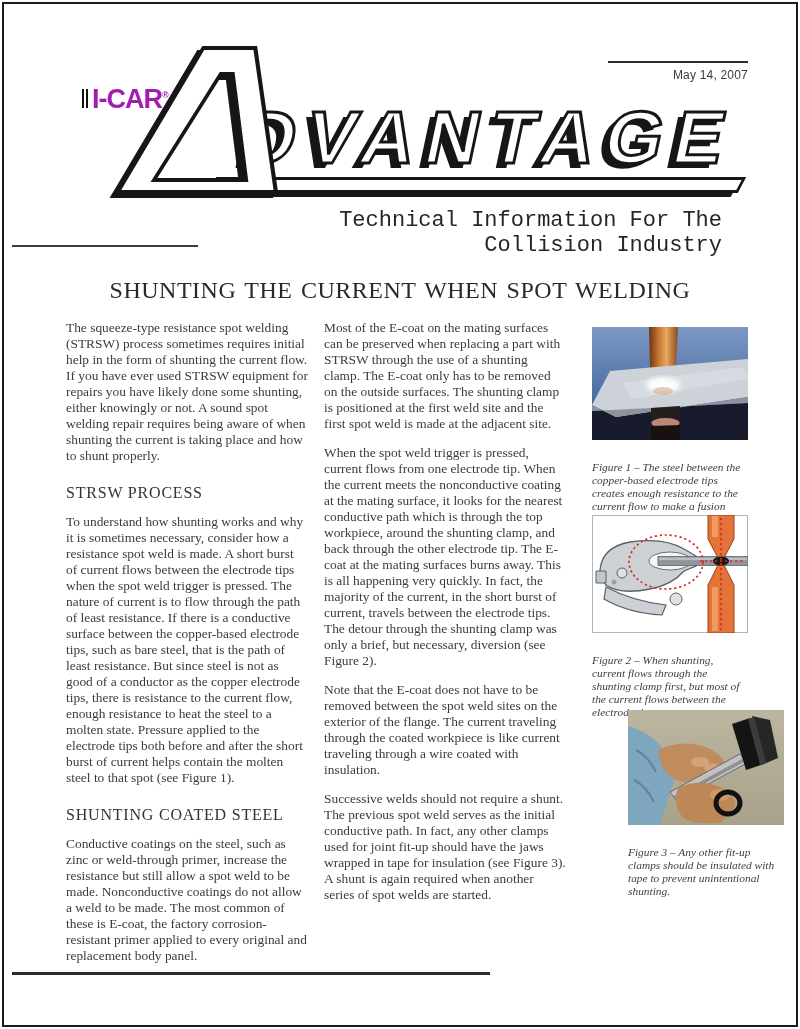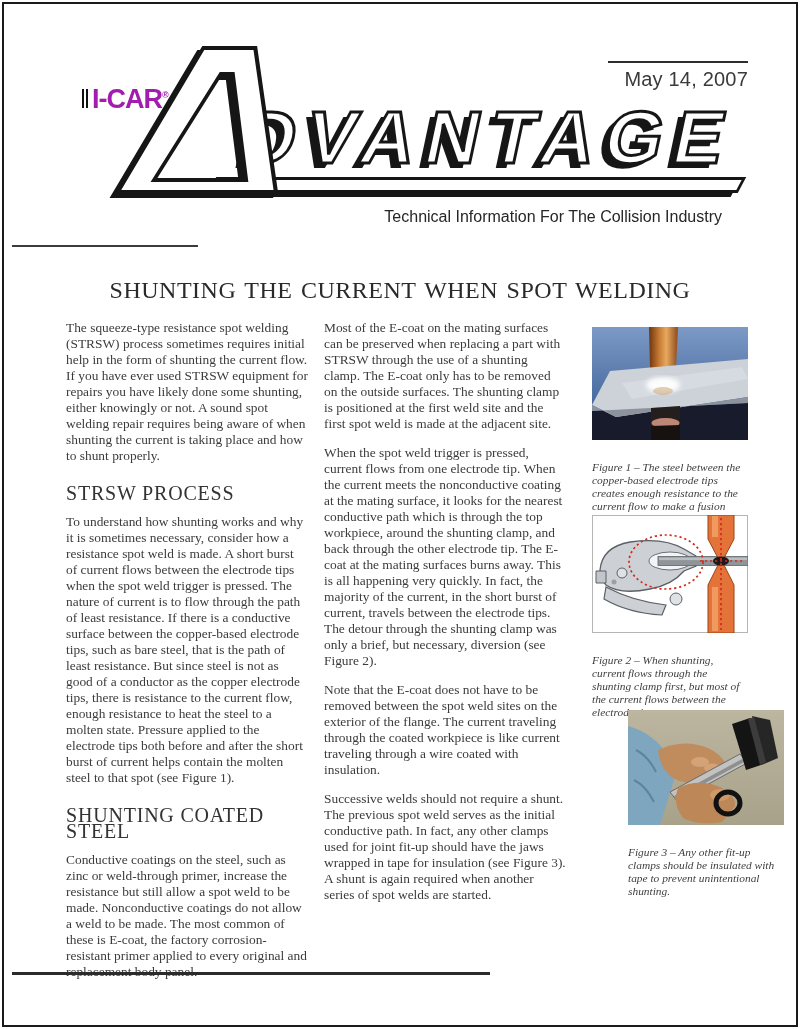--- a/index.html
+++ b/index.html
@@ -5,52 +5,52 @@
   html,body { margin:0; padding:0; background:#ffffff; }
   .page {
     position:relative; width:800px; height:1029px; background:#fff;
     overflow:hidden; font-family:"Liberation Serif", serif;
   }
   .page-border { position:absolute; left:2px; top:2px; right:2px; bottom:2px; border:2px solid #1a1a1a; pointer-events:none; }
 
   
   .date-rule { position:absolute; left:608px; top:61px; width:140px; height:2px; background:#2e2e2e; }
   .date { position:absolute; left:508px; top:68px; width:240px; text-align:right;
-          font-family:"Liberation Sans", sans-serif; font-size:20px; color:#3a3a3a; letter-spacing:.2px; }
+          font-family:"Liberation Sans", sans-serif; font-size:12px; color:#3a3a3a; letter-spacing:.2px; }
 
   .icar { position:absolute; left:82px; top:84px; font-family:"Liberation Sans", sans-serif;
           font-weight:900; font-size:27px; color:#a21caf; letter-spacing:-1px; z-index:3; }
   .icar-stripes { display:inline-block; width:8px; height:19px; margin-right:2px;
           background:repeating-linear-gradient(90deg,#101010 0 2px,#fff 2px 4px); }
   .icar .reg { font-size:9px; vertical-align:super; letter-spacing:0; }
 
   .big-a { position:absolute; left:108px; top:44px; width:200px; height:154px; z-index:2;
            filter:drop-shadow(-5px 4px 0 #161616); }
   .wordmark { position:absolute; left:236px; top:106px; z-index:1;
            font-family:"Liberation Sans", sans-serif; font-weight:800; font-size:74px; line-height:64px;
            color:#ffffff; letter-spacing:11px; white-space:nowrap;
            transform:skewX(-12deg); transform-origin:left bottom;
            -webkit-text-stroke:3px #161616; text-shadow:-6px 5px 0 #161616; }
   .logo-bar { position:absolute; left:212px; top:177px; width:524px; height:10px; z-index:0;
            background:#fff; border:3px solid #161616; transform:skewX(-28deg);
            box-shadow:-5px 4px 0 #161616; }
   .tagline { position:absolute; left:308px; top:208px; width:414px; text-align:right;
-           font-family:Liberation Sans, sans-serif; font-size:16px; color:#262626; }
+           font-family:Liberation Mono, monospace; font-size:22px; color:#262626; }
 
   
   .title-rule { position:absolute; left:12px; top:245px; width:186px; height:2px; background:#3c3c3c; }
   .title { position:absolute; left:30px; top:261px; width:740px; text-align:center; white-space:nowrap;
            font-size:24px; font-weight:400; color:#2a2a2a; letter-spacing:.5px; word-spacing:2px; }
 
   
   .col { position:absolute; top:320px; width:242px; font-size:13.4px; line-height:16px; color:#3b3b3b; }
   .col-1 { left:66px; }
   .col-2 { left:324px; }
   .col p { margin:0 0 13px; }
-  .col h2 { font-size:20px; font-weight:400; letter-spacing:.8px; color:#333; margin:21px 0 13px; }
+  .col h2 { font-size:16px; font-weight:400; letter-spacing:.8px; color:#333; margin:21px 0 13px; }
 
   
   .figure { position:absolute; left:592px; width:156px; }
   .fig-1 { top:327px; } .fig-2 { top:515px; } .fig-3 { top:710px;padding-left:36px; }
   .figure svg { display:block; }
   .caption { margin-top:21px; font-style:italic; font-size:11.4px; line-height:12.9px; color:#3e3e3e; }
 
   .bottom-rule { position:absolute; left:12px; top:972px; width:478px; height:3px; background:#2b2b2b; }
 </style>
 </head>

